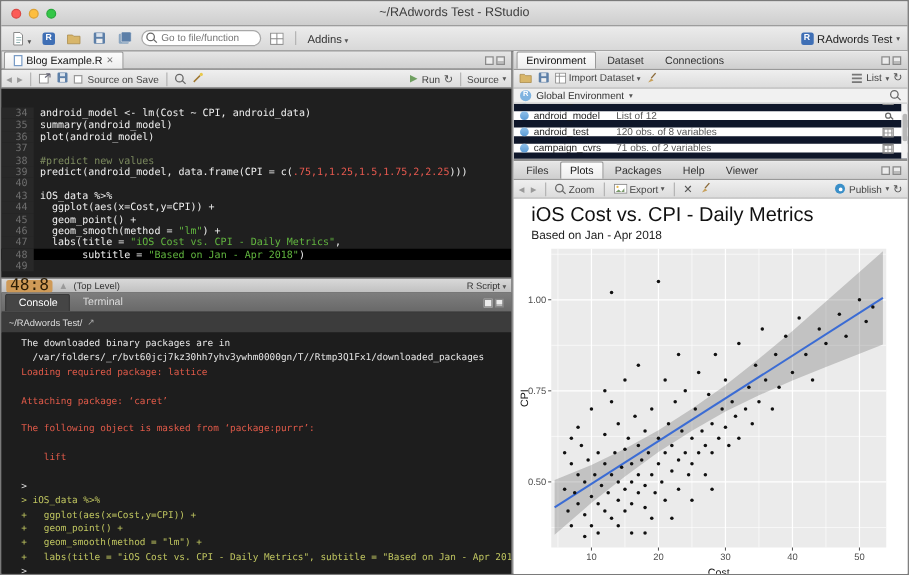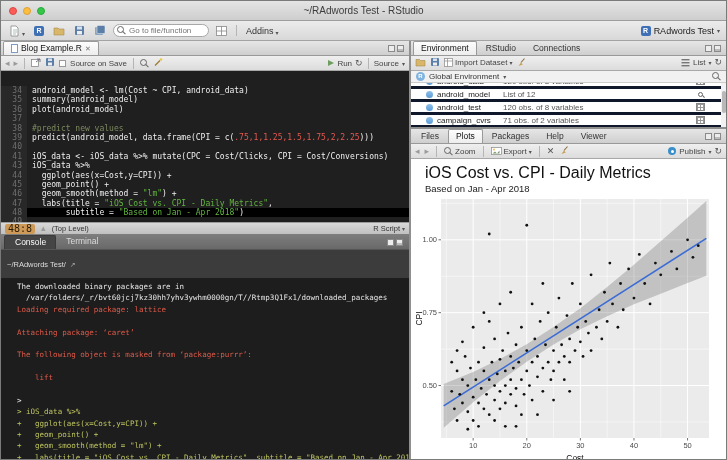--- a/index.html
+++ b/index.html
@@ -56,43 +56,43 @@
   .code{flex:1;background:#1f1f1f;font-family:"DejaVu Sans Mono",monospace;font-size:8px;overflow:hidden;padding-top:15px;}
   .cl{display:flex;height:9.4px;line-height:9.4px;}
   .cl.cur{background:#000000;}
   .gut{width:26px;flex:none;text-align:right;padding-right:5px;color:#6f6f6f;background:#282828;}
   .ct{padding-left:5px;white-space:pre;}
   .s-plain{color:#efefef;}
   .s-comment{color:#7c8a5f;}
   .s-number{color:#e8594f;}
   .s-string{color:#62b63f;}
   .statusbar{height:12px;background:linear-gradient(#d9d9d9,#c0c0c0);border-top:1px solid #9c9c9c;display:flex;align-items:center;font-size:7.5px;color:#333;padding:0 4px;gap:6px;}
-  .posbadge{background:#cf9a57;color:#2c1d06;padding:0 3px;border-radius:2px;font-family:"DejaVu Sans Mono",monospace;font-size:10px;line-height:10px;}
+  .posbadge{background:#cf9a57;color:#2c1d06;padding:0 3px;border-radius:2px;font-family:"DejaVu Sans Mono",monospace;font-size:13px;line-height:10px;}
   .statusright{margin-left:auto;display:inline-flex;gap:2px;align-items:center;}
 
   
   .console-pane{height:227px;display:flex;flex-direction:column;}
   .ctab-bar{height:16px;background:linear-gradient(#7e7e7e,#696969);border-bottom:1px solid #555;display:flex;align-items:flex-end;padding:0 3px;gap:1px;}
   .ctab{height:14px;line-height:13px;padding:0 9px;font-size:8.5px;color:#dcdcdc;border-radius:2px 2px 0 0;}
   .ctab.sel{background:#454545;border:1px solid #3a3a3a;border-bottom:none;color:#fff;padding-left:10px;}
-  .cpath{height:28px;background:#3c3c3c;color:#ddd;font-size:7.5px;display:flex;align-items:center;gap:4px;padding:0 6px;}
+  .cpath{height:16px;background:#3c3c3c;color:#ddd;font-size:7.5px;display:flex;align-items:center;gap:4px;padding:0 6px;}
   .c-out{flex:1;background:#1d1d1d;font-family:"DejaVu Sans Mono",monospace;font-size:7.5px;padding:3px 16px;overflow:hidden;}
   .c-out div{height:11.4px;line-height:11.4px;white-space:pre;}
   .c-plain{color:#e6e6e6;}
   .c-message{color:#e05a49;}
   .c-input{color:#c0c660;}
 
   
   .env-pane{height:88px;display:flex;flex-direction:column;background:#fff;border-bottom:2px solid #8f8f8f;}
   .env-toolbar{height:15px;background:linear-gradient(#efefef,#dcdcdc);border-bottom:1px solid #a8a8a8;display:flex;align-items:center;gap:4px;padding:0 4px;font-size:8px;color:#444;}
   .env-scope{height:13px;background:#f1f1f1;border-bottom:1px solid #ccc;display:flex;align-items:center;gap:4px;padding:0 5px;font-size:8px;color:#333;}
   .rball{width:9px;height:9px;border-radius:50%;background:#7eb3e0;color:#fff;font-size:6px;font-weight:bold;display:inline-flex;align-items:center;justify-content:center;}
   .env-list{height:45px;overflow:hidden;position:relative;background:#fff;}
   .env-list-inner{margin-top:-7px;}
-  .env-row{height:13px;display:flex;align-items:center;gap:4px;padding:0 15px;font-size:8px;border-bottom:3px solid #0f172a;}
+  .env-row{height:13px;display:flex;align-items:center;gap:4px;padding:0 5px;font-size:8px;border-bottom:6px solid #0f172a;}
   .env-dot{width:7px;height:7px;border-radius:50%;background:linear-gradient(#8fc0ea,#5b9bd5);flex:none;}
   .env-name{width:62px;color:#1a1a1a;flex:none;}
   .env-val{color:#555;flex:1;}
   .mini-grid{width:9px;height:8px;border:1px solid #888;background-image:linear-gradient(#999 1px,transparent 1px),linear-gradient(90deg,#999 1px,transparent 1px);background-size:3px 3px;flex:none;margin-right:6px;}
   .mini-mag{width:5px;height:5px;border:1px solid #666;border-radius:50%;position:relative;flex:none;margin-right:8px;}
   .mini-mag:after{content:'';position:absolute;width:3px;height:1px;background:#666;transform:rotate(45deg);right:-3px;bottom:-1px;}
   .env-scrollbar{position:absolute;right:0;top:0;bottom:0;width:5px;background:#f2f2f2;}
   .env-thumb{position:absolute;right:0.5px;top:8px;width:4px;height:22px;border-radius:2px;background:#b8b8b8;}
 
   
@@ -242,24 +242,20 @@
               <span class="gut">38</span>
               <span class="ct"><span class="s-comment">#predict new values</span></span>
             </div>
             <div class="cl">
               <span class="gut">39</span>
               <span class="ct"><span class="s-plain">predict(android_model, data.frame(CPI = c(</span><span class="s-number">.75,1,1.25,1.5,1.75,2,2.25</span><span class="s-plain">)))</span></span>
             </div>
             <div class="cl">
               <span class="gut">40</span>
               <span class="ct"></span>
-            </div>
-            <div class="cl">
-              <span class="gut">41</span>
-              <span class="ct"><span class="s-plain">iOS_data &lt;- iOS_data %&gt;% mutate(CPC = Cost/Clicks, CPI = Cost/Conversions)</span></span>
             </div>
             <div class="cl">
               <span class="gut">43</span>
               <span class="ct"><span class="s-plain">iOS_data %&gt;%</span></span>
             </div>
             <div class="cl">
               <span class="gut">44</span>
               <span class="ct"><span class="s-plain">  ggplot(aes(x=Cost,y=CPI)) +</span></span>
             </div>
             <div class="cl">
@@ -326,21 +322,21 @@
             <div class="c-input">+   labs(title = "iOS Cost vs. CPI - Daily Metrics", subtitle = "Based on Jan - Apr 2018")</div>
             <div class="c-plain">&gt;</div>
           </div>
       </div>
     </div>
 
     <div class="right">
       <div class="env-pane">
         <div class="tabbar">
           <span class="tab sel">Environment</span>
-          <span class="tab">RStudio</span>
+          <span class="tab">Dataset</span>
           <span class="tab">Connections</span>
           <span class="winctl">
             <span class="wbtn"></span>
             <span class="wbtn max"></span>
           </span>
         </div>
         <div class="env-toolbar">
           <span>
             <svg width="11" height="10">
                 <path d="M1 2.5h3.5l1 1H10v5.5H1z" fill="#d8b66a" stroke="#a8894a" stroke-width="0.6"></path>

